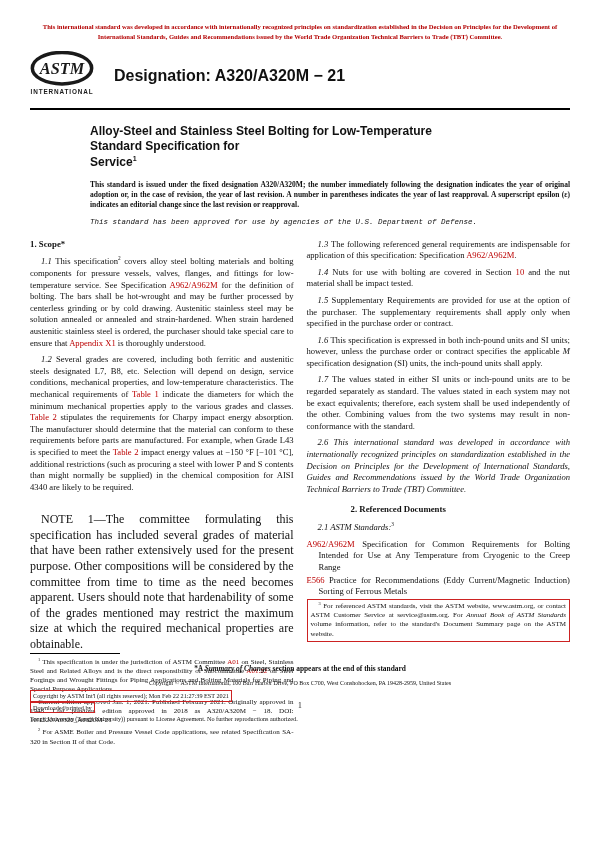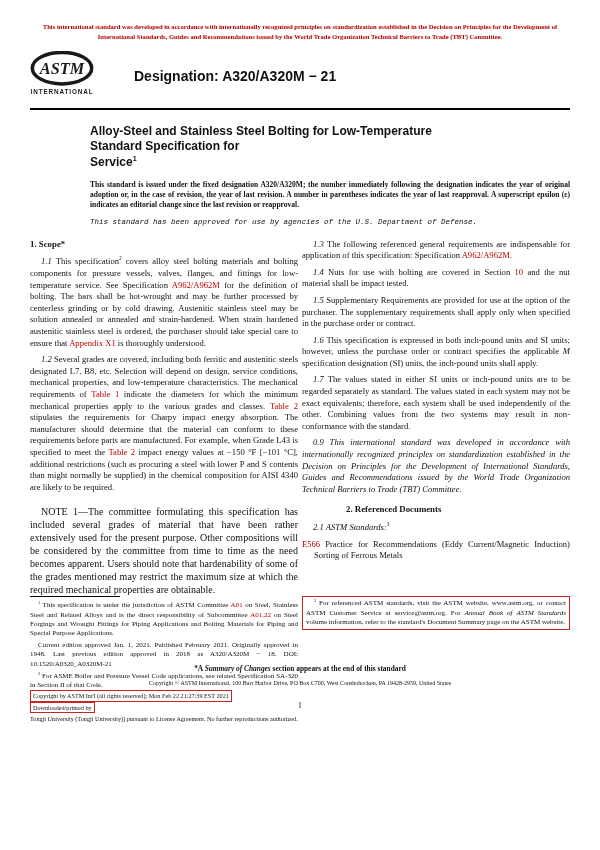--- a/index.html
+++ b/index.html
@@ -11,35 +11,35 @@
   }
   .page { width:600px; height:734px; padding:22px 30px 10px; display:flex; flex-direction:column; }
 
   .top-notice {
     color:#b30000; font-weight:bold; font-size:6.6px; line-height:1.45;
     text-align:center; max-width:545px; margin:0 auto;
   }
 
   .header { display:flex; align-items:center; gap:20px; margin-top:10px; padding-bottom:7px; border-bottom:2px solid #000; }
   .logo-wrap { flex:0 0 auto; }
-  .designation { font-family:"Liberation Sans","DejaVu Sans",sans-serif; font-weight:bold; font-size:14px;margin-left:20px; }
+  .designation { font-family:"Liberation Sans","DejaVu Sans",sans-serif; font-weight:bold; font-size:16px; }
 
   .title-block { margin:14px 0 0 60px; font-family:"Liberation Sans","DejaVu Sans",sans-serif; font-weight:bold; font-size:12px; line-height:1.28; }
   .title-block sup { font-size:7px; }
 
   .issue-note { margin:10px 0 0 60px; font-size:7.5px; line-height:1.35; text-align:justify;font-weight:bold; }
   .dod-note   { margin:7px 0 0 60px; font-size:7.5px; font-style:italic;font-family:Liberation Mono, monospace; }
 
-  .columns { display:flex; gap:4px; margin-top:13px; flex:1; min-height:0; }
+  .columns { display:flex; gap:13px; margin-top:13px; flex:1; min-height:0; }
   .col { flex:1; font-size:8.6px; line-height:1.35; text-align:justify; display:flex; flex-direction:column; min-width:0; }
 
   .sec-heading { font-weight:bold; font-size:8.8px; margin-bottom:6px; text-align:left; }
   .sec-heading-2 { margin-top:4px;margin-left:44px; }
   p.body { text-indent:11px; margin-bottom:5px;font-family:Liberation Serif, serif; }
-  p.note { font-size:10px; line-height:1.3; margin-top:7px; text-indent:11px; }
+  p.note { font-size:12px; line-height:1.3; margin-top:14px; text-indent:11px; }
 
   .fn-block { margin-top:auto; }
   .fn-rule { width:90px; border-top:1px solid #000; margin-bottom:4px; }
   p.fn { font-size:7px; line-height:1.32; text-indent:8px; margin-bottom:3px; text-align:justify; }
 
   .refs-list p.ref-item { padding-left:12px; text-indent:-12px; margin-bottom:1px; text-align:justify; }
 
   p.fn3 { margin-top:auto; margin-bottom:30px; font-size:7px; line-height:1.32; text-indent:8px;
           border:1px solid #cc2222; padding:2px 3px; text-align:justify; }
 
@@ -97,26 +97,27 @@
         <p class="fn"><sup>2</sup><span> For ASME Boiler and Pressure Vessel Code applications, see related Specification SA-320 in Section II of that Code.</span></p>
       </div>
     </div>
 
     <div class="col">
       <p class="body"><span class="it">1.3 </span><span>The following referenced general requirements are indispensable for application of this specification: Specification </span><span class="ref">A962/A962M</span><span>.</span></p>
       <p class="body"><span class="it">1.4 </span><span>Nuts for use with bolting are covered in Section </span><span class="ref">10</span><span> and the nut material shall be impact tested.</span></p>
       <p class="body"><span class="it">1.5 </span><span>Supplementary Requirements are provided for use at the option of the purchaser. The supplementary requirements shall apply only when specified in the purchase order or contract.</span></p>
       <p class="body"><span class="it">1.6 </span><span>This specification is expressed in both inch-pound units and SI units; however, unless the purchase order or contract specifies the applicable </span><span class="it">M</span><span> specification designation (SI) units, the inch-pound units shall apply.</span></p>
       <p class="body"><span class="it">1.7 </span><span>The values stated in either SI units or inch-pound units are to be regarded separately as standard. The values stated in each system may not be exact equivalents; therefore, each system shall be used independently of the other. Combining values from the two systems may result in non-conformance with the standard.</span></p>
-      <p class="body"><span class="it">0.9 </span><span class="it">This international standard was developed in accordance with internationally recognized principles on standardization established in the Decision on Principles for the Development of International Standards, Guides and Recommendations issued by the World Trade Organization Technical Barriers to Trade (TBT) Committee.</span></p>
+      <p class="body"><span class="it">2.6 </span><span class="it">This international standard was developed in accordance with internationally recognized principles on standardization established in the Decision on Principles for the Development of International Standards, Guides and Recommendations issued by the World Trade Organization Technical Barriers to Trade (TBT) Committee.</span></p>
 
       <div class="sec-heading sec-heading-2">2. Referenced Documents</div>
       <p class="body"><span class="it">2.1 </span><span class="it">ASTM Standards:</span><sup>3</sup></p>
 
       <div class="refs-list">
+        <p class="ref-item"><span class="ref">A962/A962M</span><span> Specification for Common Requirements for Bolting Intended for Use at Any Temperature from Cryogenic to the Creep Range</span></p>
         <p class="ref-item"><span class="ref">E566</span><span> Practice for Recommendations (Eddy Current/Magnetic Induction) Sorting of Ferrous Metals</span></p>
       </div>
 
       <p class="fn fn3"><sup>3</sup><span> For referenced ASTM standards, visit the ASTM website, www.astm.org, or contact ASTM Customer Service at service@astm.org. For </span><span class="it">Annual Book of ASTM Standards</span><span> volume information, refer to the standard's Document Summary page on the ASTM website.</span></p>
     </div>
 
   </div>
 
   <div class="bottom">
     <div class="summary"><span>*A </span><span class="it">Summary of Changes</span><span> section appears at the end of this standard</span></div>

